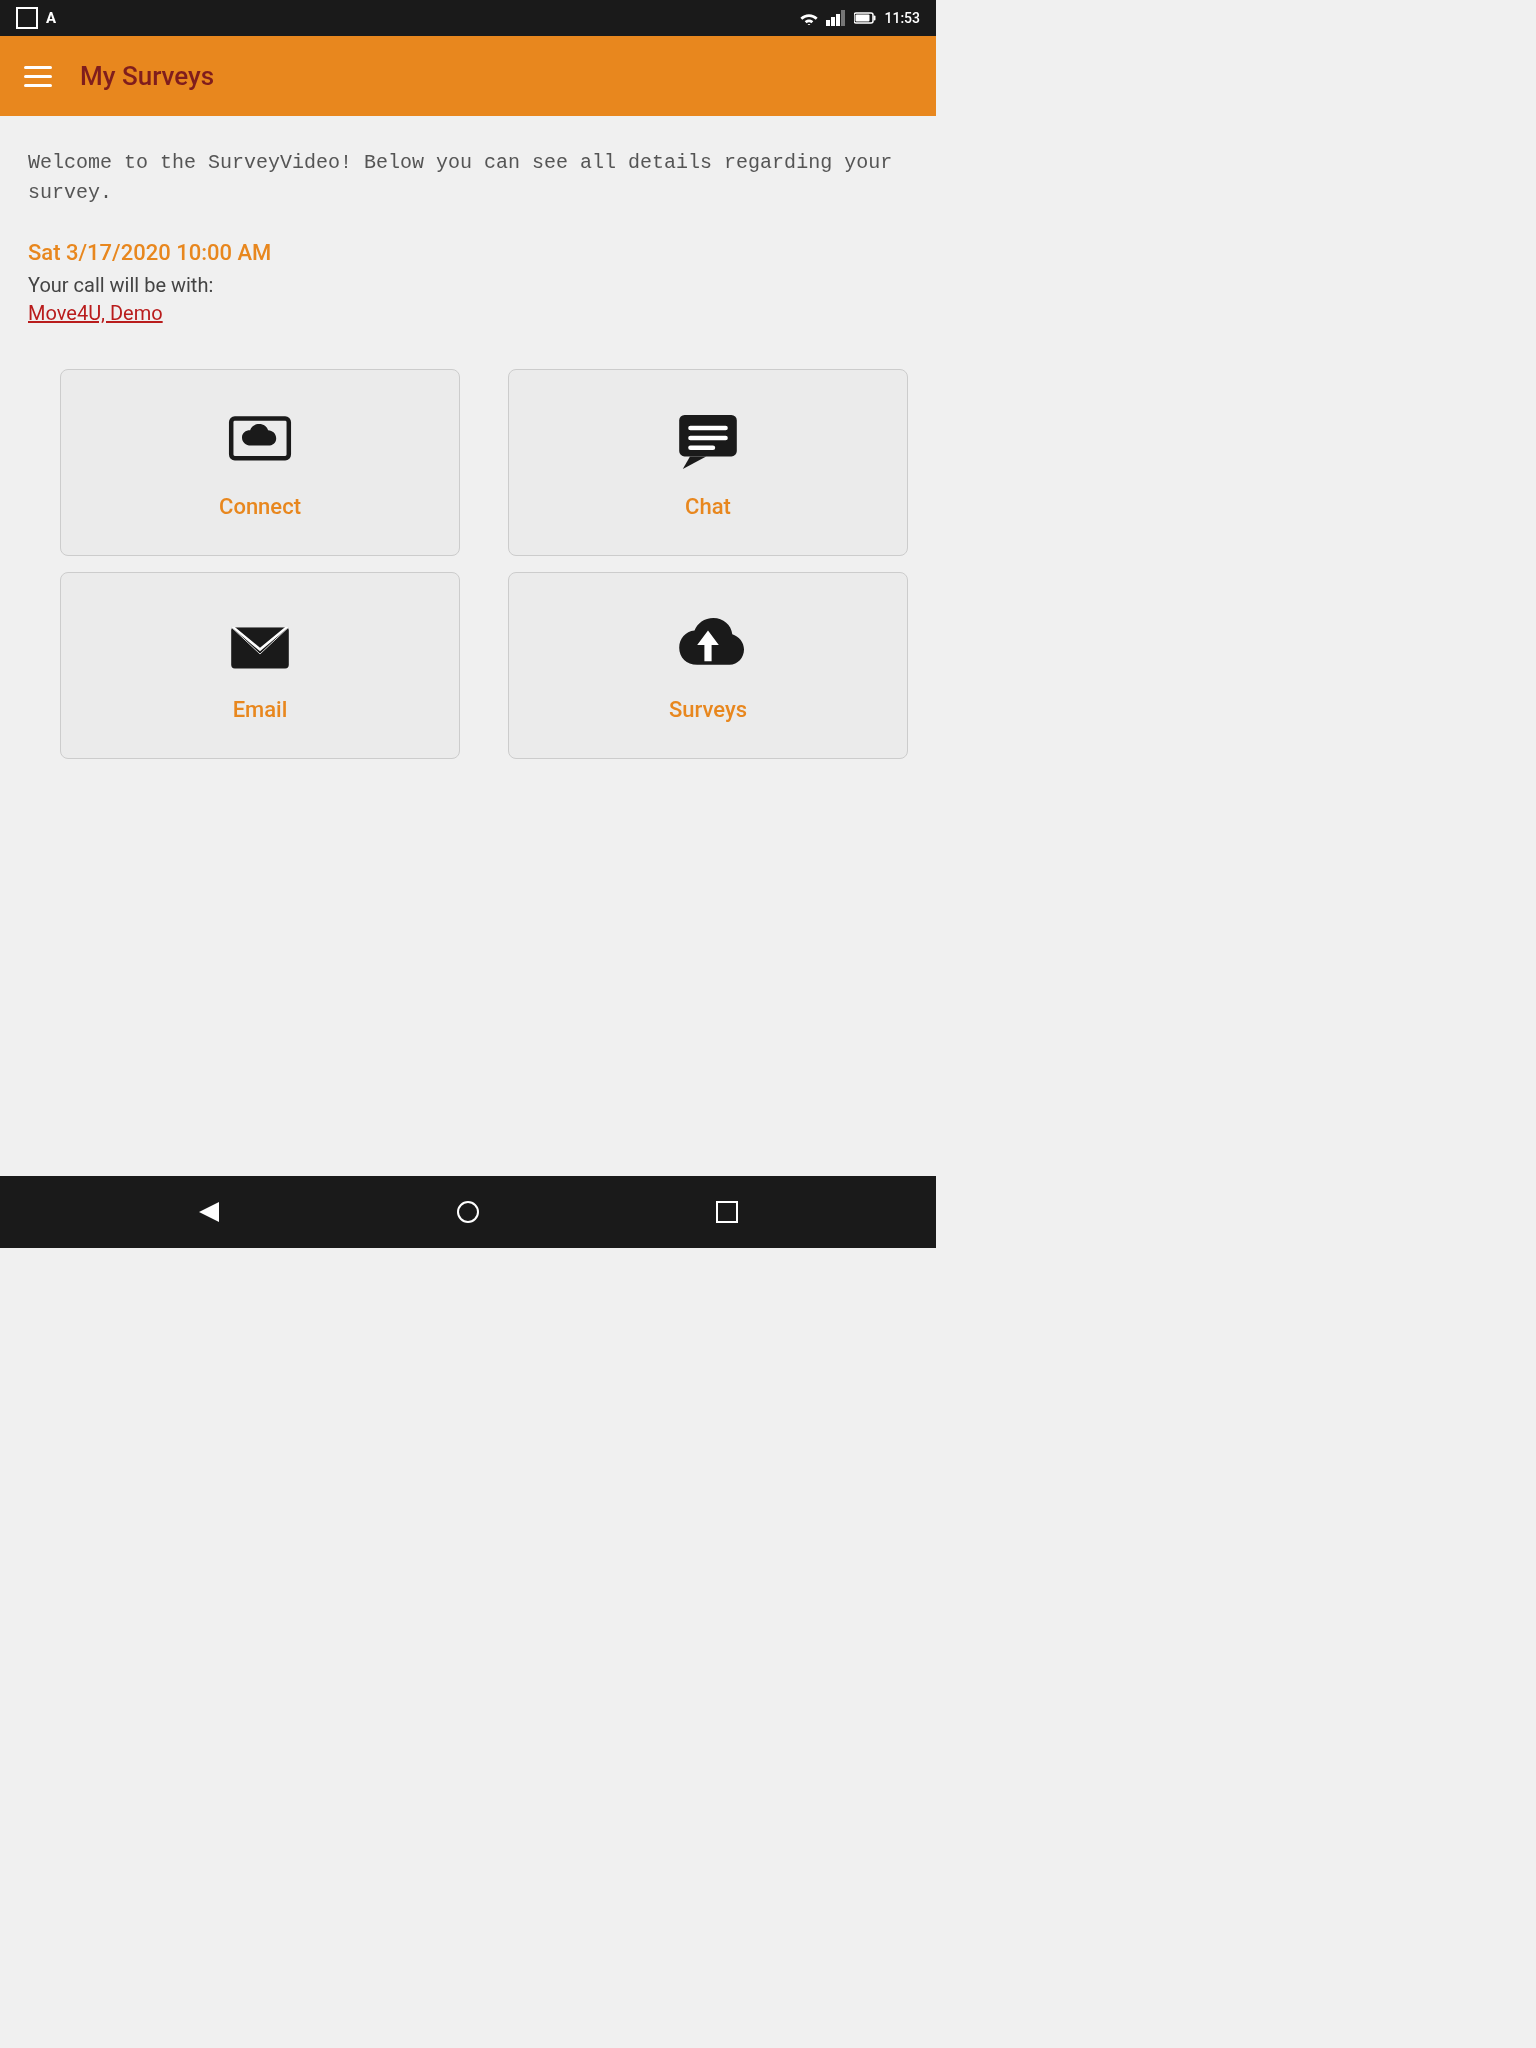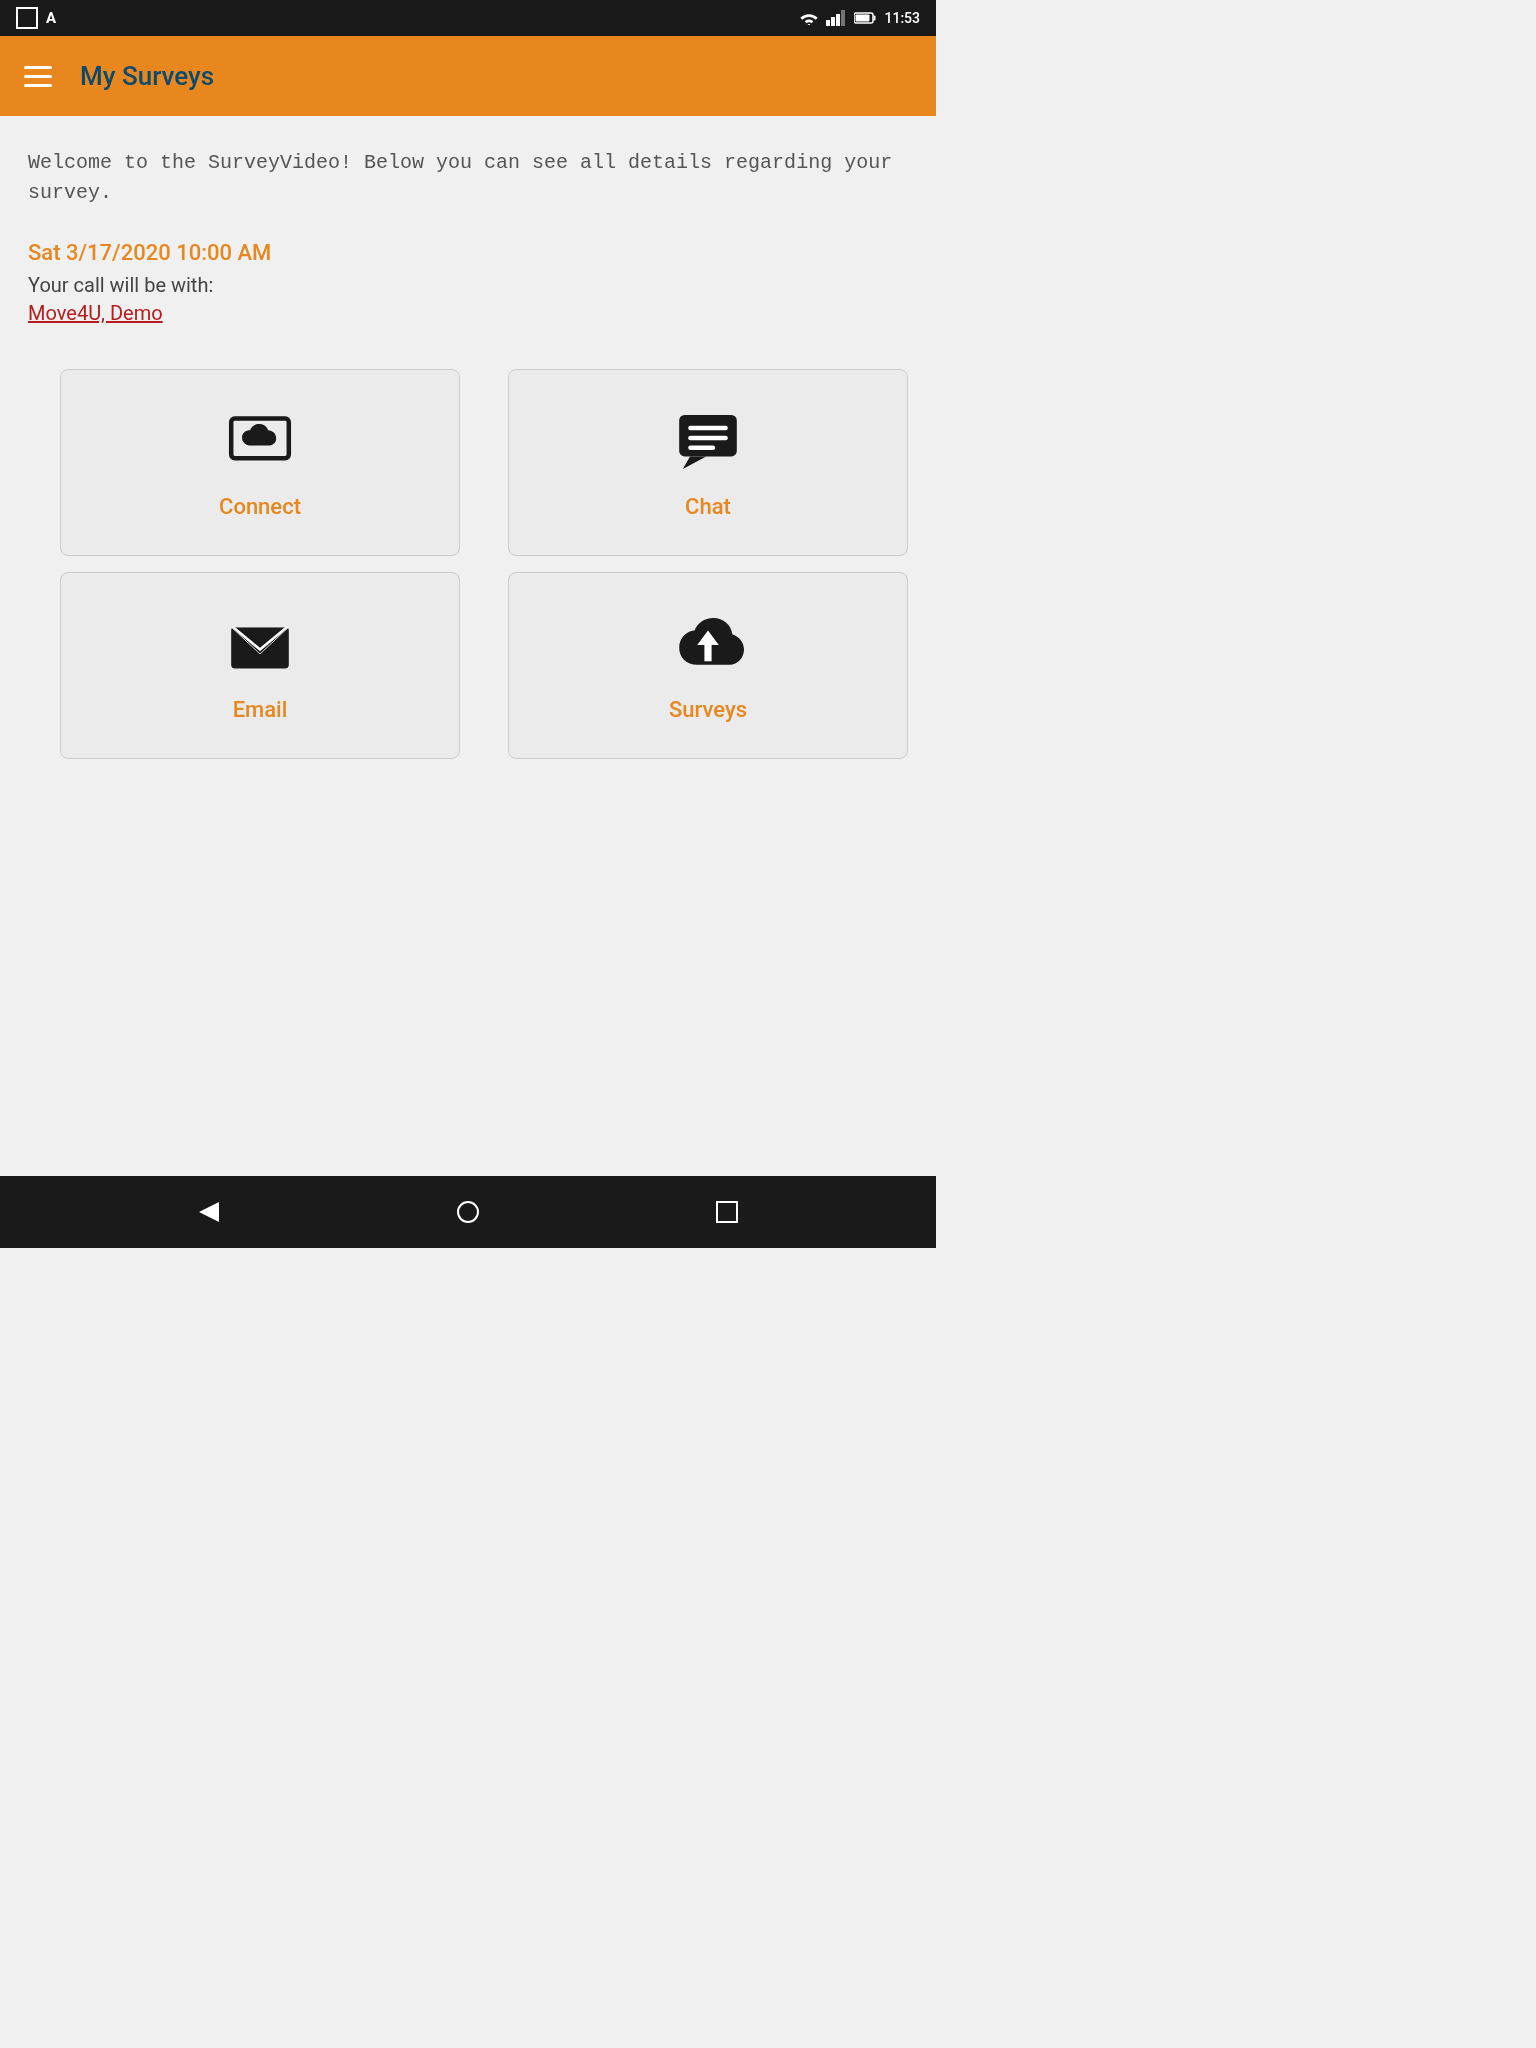--- a/index.html
+++ b/index.html
@@ -66,21 +66,21 @@
 
     .hamburger-icon span {
       display: block;
       width: 28px;
       height: 3px;
       background: white;
       border-radius: 2px;
     }
 
     .app-bar-title {
-      color: #0c4a6e;
+      color: #7f1d1d;
       font-size: 26px;
       font-weight: 500;
     }
 
     
     .main-content {
       padding: 32px 28px;
       background: #f0f0f0;
     }
 

